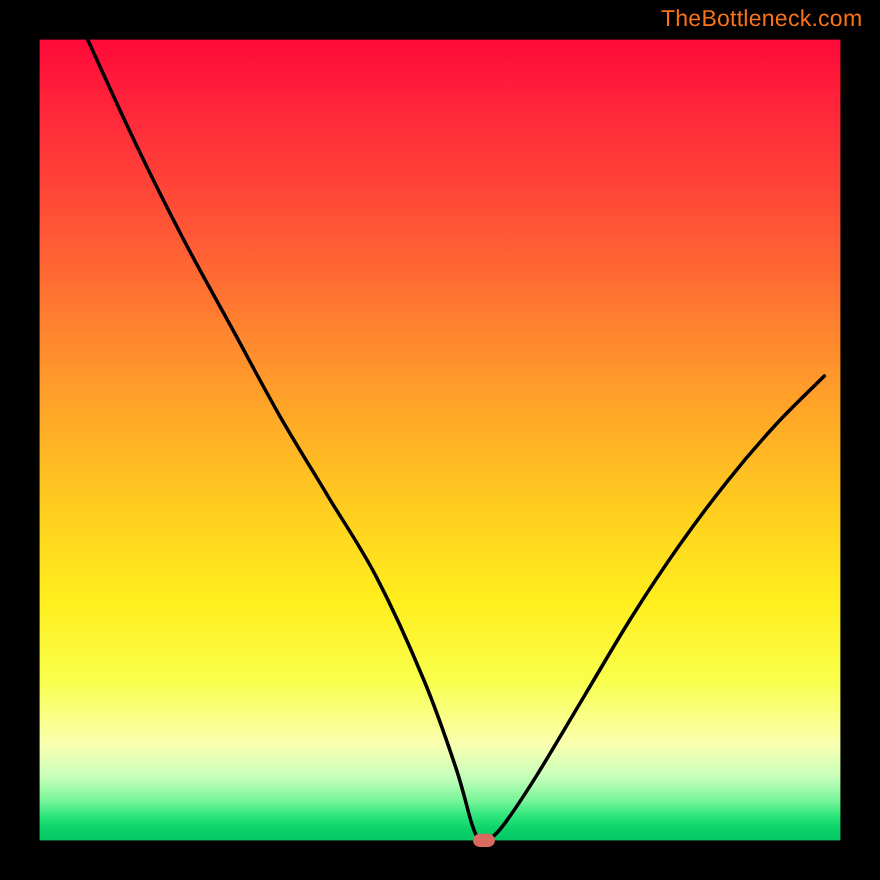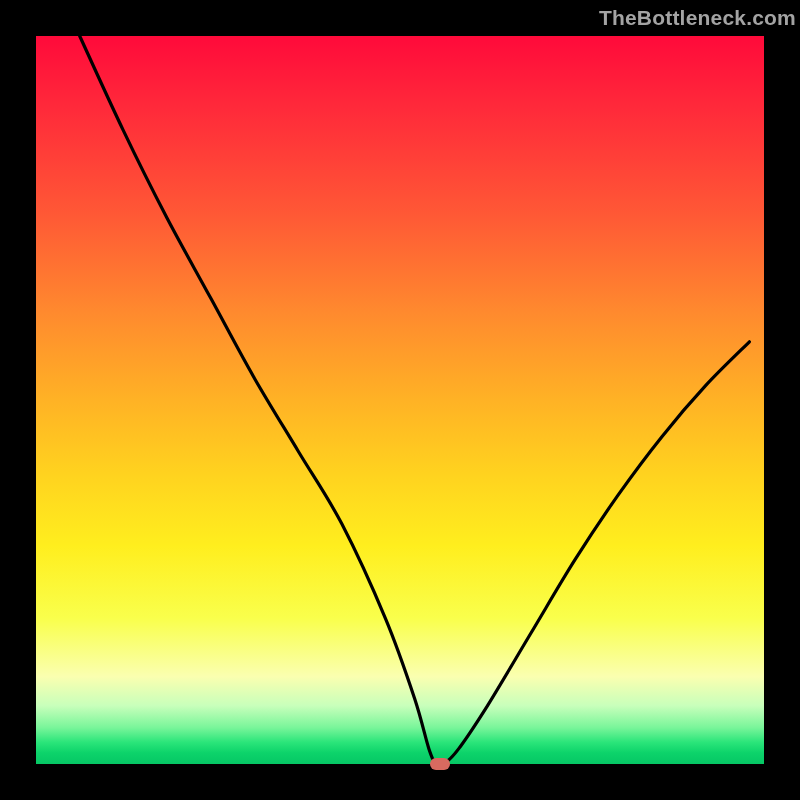--- a/index.html
+++ b/index.html
@@ -54,24 +54,24 @@
     position: absolute;
     width: 20px;
     height: 12px;
     border-radius: 6px;
     background: #d86a60;
     transform: translate(-50%, -50%);
   }
   .watermark {
     position: absolute;
     top: 6px;
-    right: 4px;
-    color: #a3a3a3;
+    right: 16px;
+    color: #f97316;
     font-size: 21px;
-    font-weight: 700;
+    font-weight: 400;
     letter-spacing: 0.2px;
   }
 </style>
 </head>
 <body>
 
 <div class="frame">
   <div class="watermark">TheBottleneck.com</div>
 
   <div class="plot-area">

